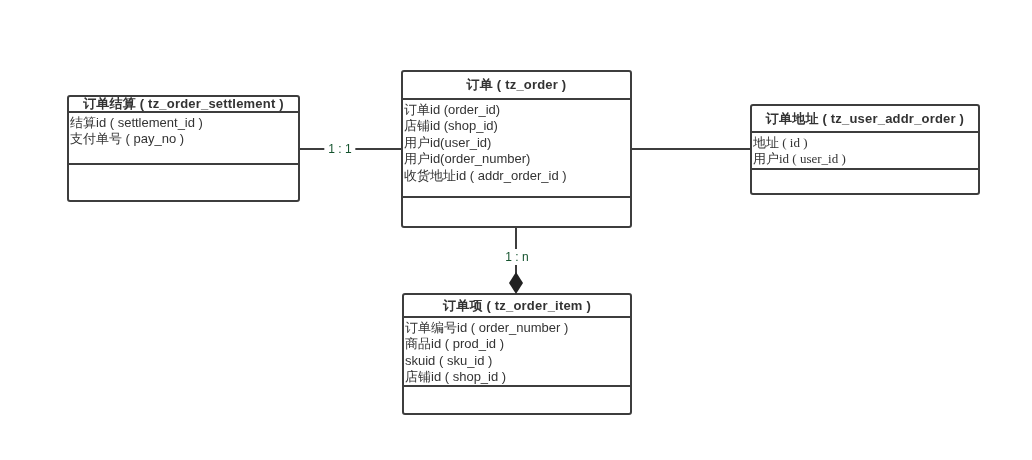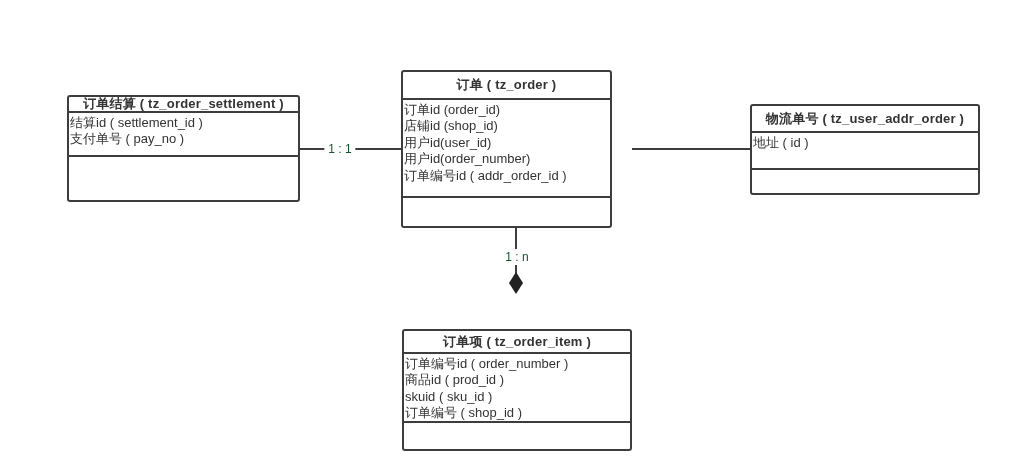--- a/index.html
+++ b/index.html
@@ -70,54 +70,55 @@
     position: absolute;
   }
 </style>
 </head>
 <body>
 
 <div class="canvas">
 
   <div class="entity" style="left:67px; top:95px; width:233px; height:107px;">
     <div class="entity-title" style="height:16px;">订单结算 ( tz_order_settlement )</div>
-    <div class="entity-fields" style="height:44px;">
+    <div class="entity-fields" style="height:52px;">
       <div class="field">结算id ( settlement_id )</div>
       <div class="field">支付单号 ( pay_no )</div>
     </div>
     <div class="entity-footer"></div>
   </div>
 
-  <div class="entity" style="left:401px; top:70px; width:211px; height:158px;justify-content:flex-end;">
+  <div class="entity" style="left:401px; top:70px; width:231px; height:158px;justify-content:flex-end;">
     <div class="entity-title" style="height:28px;">订单 ( tz_order )</div>
     <div class="entity-fields" style="height:98px;">
       <div class="field">订单id (order_id)</div>
       <div class="field">店铺id (shop_id)</div>
       <div class="field">用户id(user_id)</div>
       <div class="field">用户id(order_number)</div>
-      <div class="field">订单编号id ( addr_order_id )</div>
+      <div class="field">收货地址id ( addr_order_id )</div>
     </div>
     <div class="entity-footer"></div>
   </div>
 
   <div class="entity" style="left:750px; top:104px; width:230px; height:91px;">
-    <div class="entity-title" style="height:27px;">物流单号 ( tz_user_addr_order )</div>
-    <div class="entity-fields" style="height:37px;">
+    <div class="entity-title" style="height:27px;">订单地址 ( tz_user_addr_order )</div>
+    <div class="entity-fields" style="height:37px;font-family:Liberation Serif, serif;">
       <div class="field">地址 ( id )</div>
+      <div class="field">用户id ( user_id )</div>
     </div>
     <div class="entity-footer"></div>
   </div>
 
-  <div class="entity" style="left:402px; top:293px; width:230px; height:122px;margin-top:36px;">
+  <div class="entity" style="left:402px; top:293px; width:230px; height:122px;">
     <div class="entity-title" style="height:23px;">订单项 ( tz_order_item )</div>
     <div class="entity-fields" style="height:69px;">
       <div class="field">订单编号id ( order_number )</div>
       <div class="field">商品id ( prod_id )</div>
       <div class="field">skuid ( sku_id )</div>
-      <div class="field">订单编号 ( shop_id )</div>
+      <div class="field">店铺id ( shop_id )</div>
     </div>
     <div class="entity-footer"></div>
   </div>
 
   <div class="connector" style="left:300px; top:148px; width:101px; height:2px;"></div>
   <span class="edge-label" style="left:340px; top:149px;">1 : 1</span>
 
   <div class="connector" style="left:632px; top:148px; width:118px; height:2px;"></div>
 
   <div class="connector" style="left:515px; top:228px; width:2px; height:46px;"></div>

